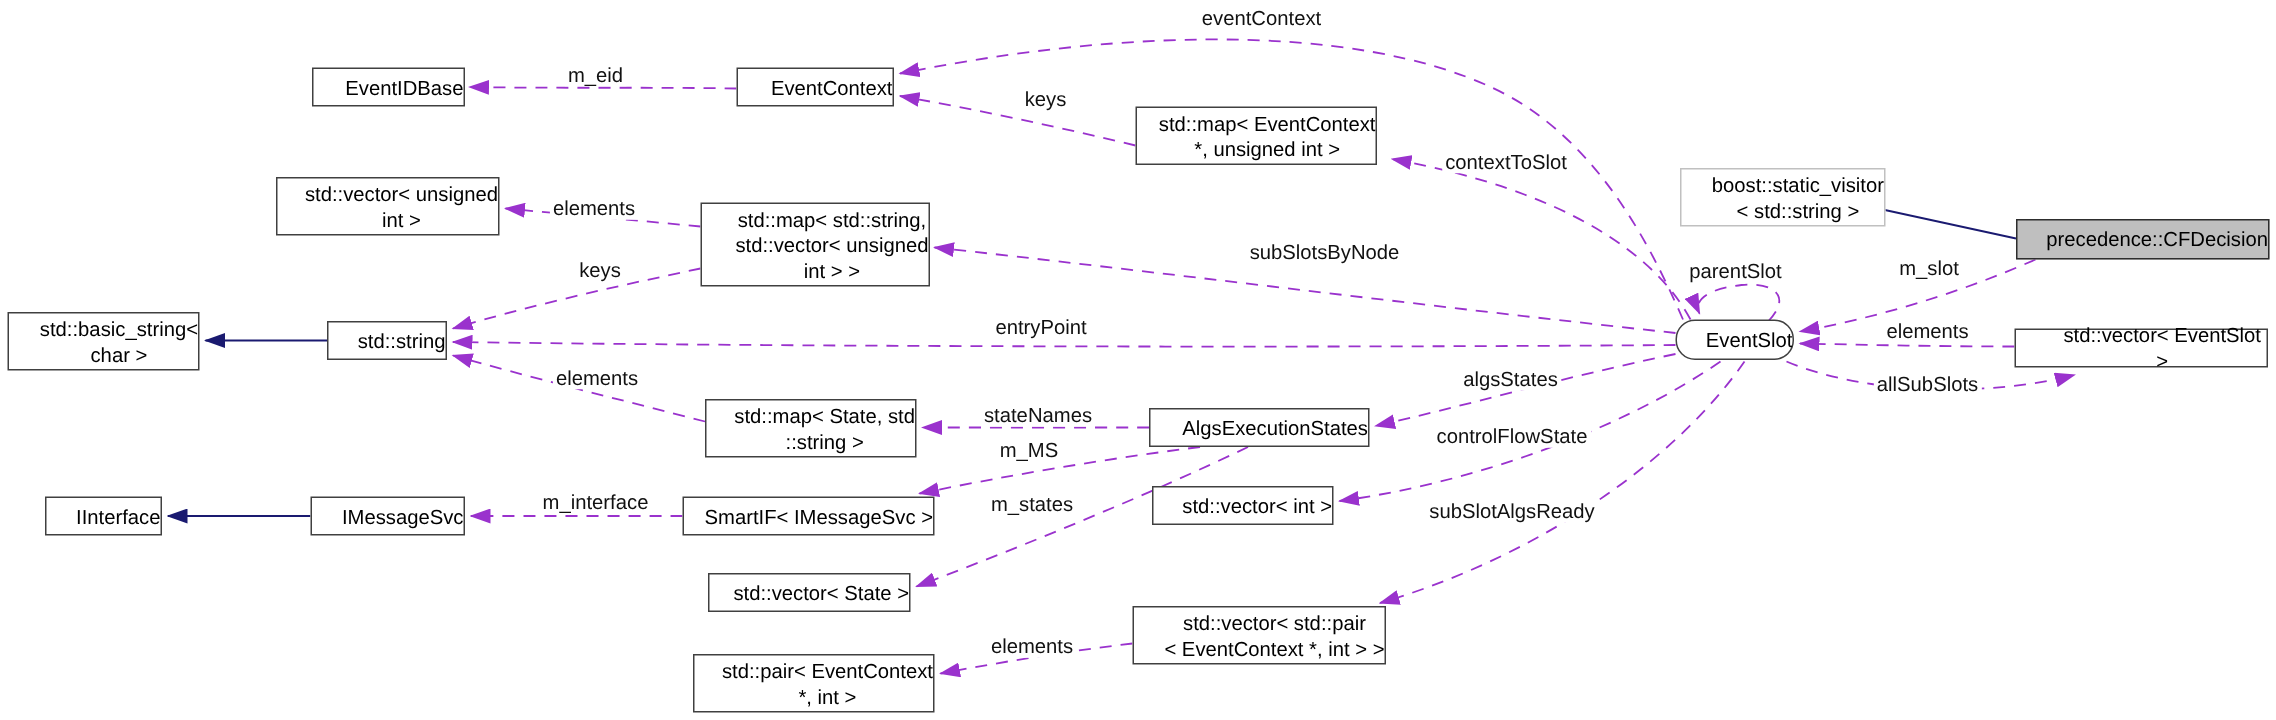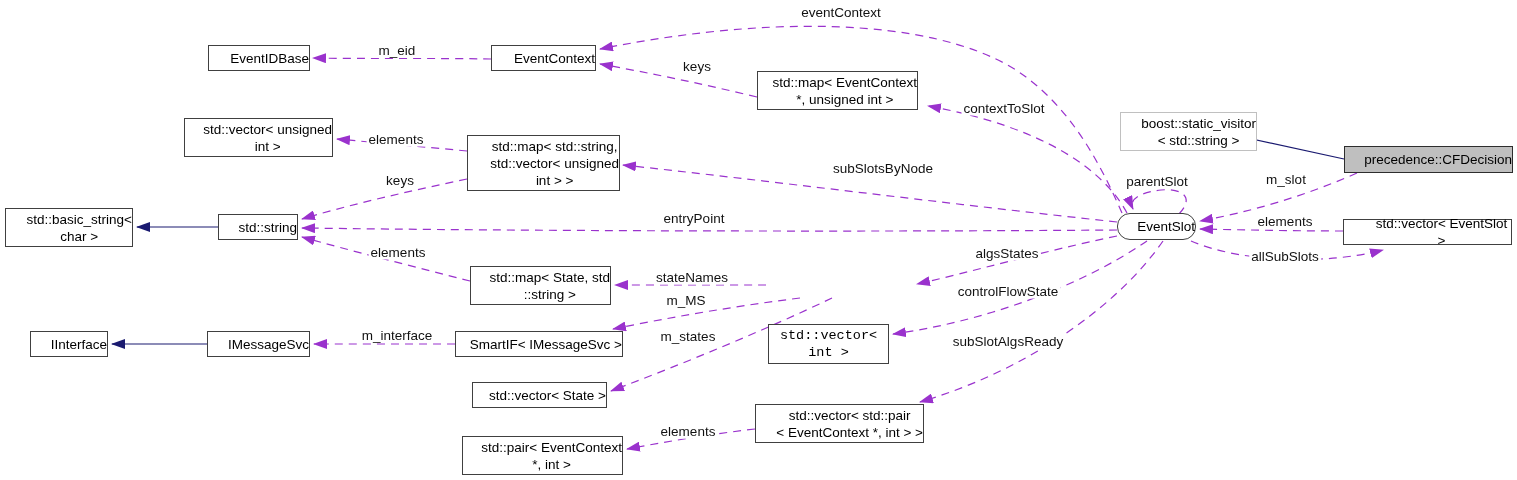--- a/index.html
+++ b/index.html
@@ -116,22 +116,23 @@
     <div class="node external" style="left: 1088px; top: 112px; width: 137px; height: 39px; margin-left: 32px;"><span>boost::static_visitor
 &lt; std::string &gt;</span></div>
     <div class="node main" style="left: 1344px; top: 146px; width: 169px; height: 27px;"><span>precedence::CFDecision</span></div>
     <div class="node class" style="left: 5px; top: 208px; width: 128px; height: 39px;"><span>std::basic_string&lt;
 char &gt;</span></div>
     <div class="node class" style="left: 218px; top: 214px; width: 80px; height: 26px;"><span>std::string</span></div>
     <div class="node class" style="left: 1117px; top: 213px; width: 79px; height: 27px; border-radius: 13px;"><span>EventSlot</span></div>
     <div class="node class" style="left: 1343px; top: 219px; width: 169px; height: 26px; padding-left: 28px;"><span>std::vector&lt; EventSlot &gt;</span></div>
     <div class="node class" style="left: 470px; top: 266px; width: 141px; height: 39px;"><span>std::map&lt; State, std
 ::string &gt;</span></div>
+    <div class="node class" style="left: 766px; top: 272px; width: 147px; height: 26px;"><span>AlgsExecutionStates</span></div>
     <div class="node class" style="left: 30px; top: 331px; width: 78px; height: 26px;"><span>IInterface</span></div>
     <div class="node class" style="left: 207px; top: 331px; width: 103px; height: 26px;"><span>IMessageSvc</span></div>
     <div class="node class" style="left: 455px; top: 331px; width: 168px; height: 26px;"><span>SmartIF&lt; IMessageSvc &gt;</span></div>
-    <div class="node class" style="left: 768px; top: 324px; width: 121px; height: 40px; font-family: Liberation Mono, monospace;"><span>std::vector&lt; int &gt;</span></div>
+    <div class="node class" style="left: 768px; top: 324px; width: 121px; height: 26px;"><span>std::vector&lt; int &gt;</span></div>
     <div class="node class" style="left: 472px; top: 382px; width: 135px; height: 26px;"><span>std::vector&lt; State &gt;</span></div>
     <div class="node class" style="left: 755px; top: 404px; width: 169px; height: 39px;"><span>std::vector&lt; std::pair
 &lt; EventContext *, int &gt; &gt;</span></div>
     <div class="node class" style="left: 462px; top: 436px; width: 161px; height: 39px;"><span>std::pair&lt; EventContext
 *, int &gt;</span></div>
   </div>
 
 </body></html>

